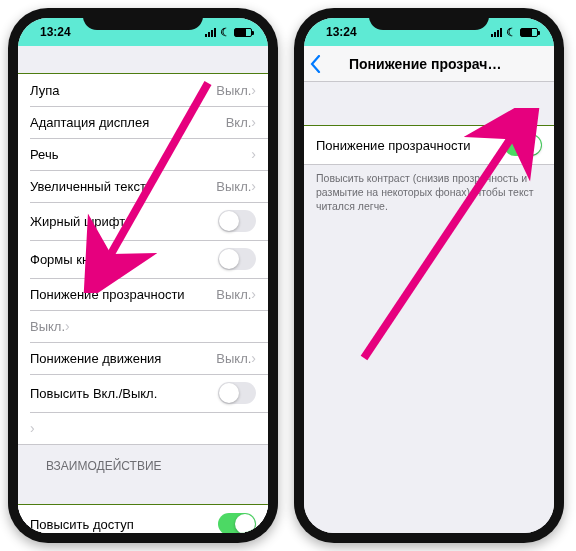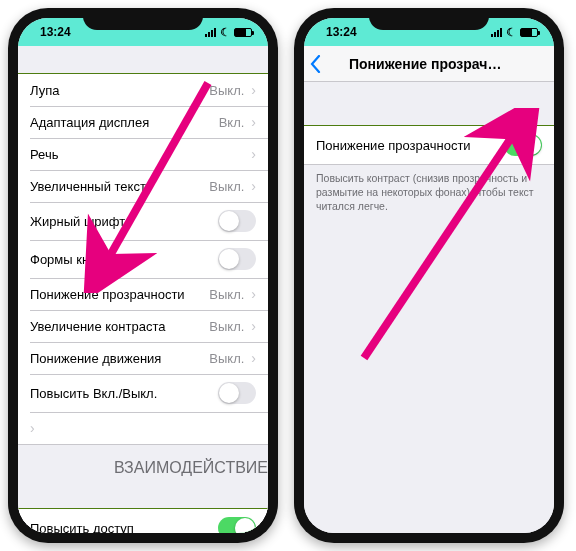--- a/index.html
+++ b/index.html
@@ -108,40 +108,39 @@
     min-height: 32px;
     font-size: 13px;
     color: #000;
     background: #fff;
     position: relative;
   }
   .row + .row::before {
     content:''; position:absolute; left:12px; right:0; top:0;
     height:1px; background:#c8c7cc;
   }
-  .row-value { color:#8e8e93; font-size: 13px; display:flex; align-items:center; gap:7px;}
+  .row-value { color:#8e8e93; font-size: 13px; display:flex; align-items:center; gap:0;}
   .chevron { color:#c7c7cc; font-size: 14px; }
   .switch {
     width: 38px; height: 22px; border-radius: 11px; position: relative;
     background: #e5e5ea;
   }
   .switch.on { background: #4cd964; }
   .switch::after {
     content:''; position:absolute; top:1px; width:20px; height:20px;
     background:#fff; border-radius:50%; box-shadow:0 1px 3px rgba(0,0,0,.3);
     left:1px;
   }
   .switch.on::after { left:17px; }
   .section-header {
-    font-size: 16px;
+    font-size: 12px;
     color: #6d6d72;
     text-transform: uppercase;
-    padding: 14px 0 4px;
+    padding: 14px 28px 4px;
     background: #efeff4;
-    text-align: right;
   }
   .footer-note {
     font-size: 10.5px;
     color: #6d6d72;
     padding: 6px 12px 10px;
     background: #efeff4;
     line-height: 1.35;
   }
   .arrow-overlay {
     position: absolute;
@@ -208,21 +207,20 @@
             <div class="switch"></div>
           </div>
           <div class="row">
             <span>Понижение прозрачности</span>
             <span class="row-value">
               <span>Выкл.</span>
               <span class="chevron">›</span>
             </span>
           </div>
           <div class="row">
-            <span>Увеличение контраста</span>
             <span class="row-value">
               <span>Выкл.</span>
               <span class="chevron">›</span>
             </span>
           </div>
           <div class="row">
             <span>Понижение движения</span>
             <span class="row-value">
               <span>Выкл.</span>
               <span class="chevron">›</span>

